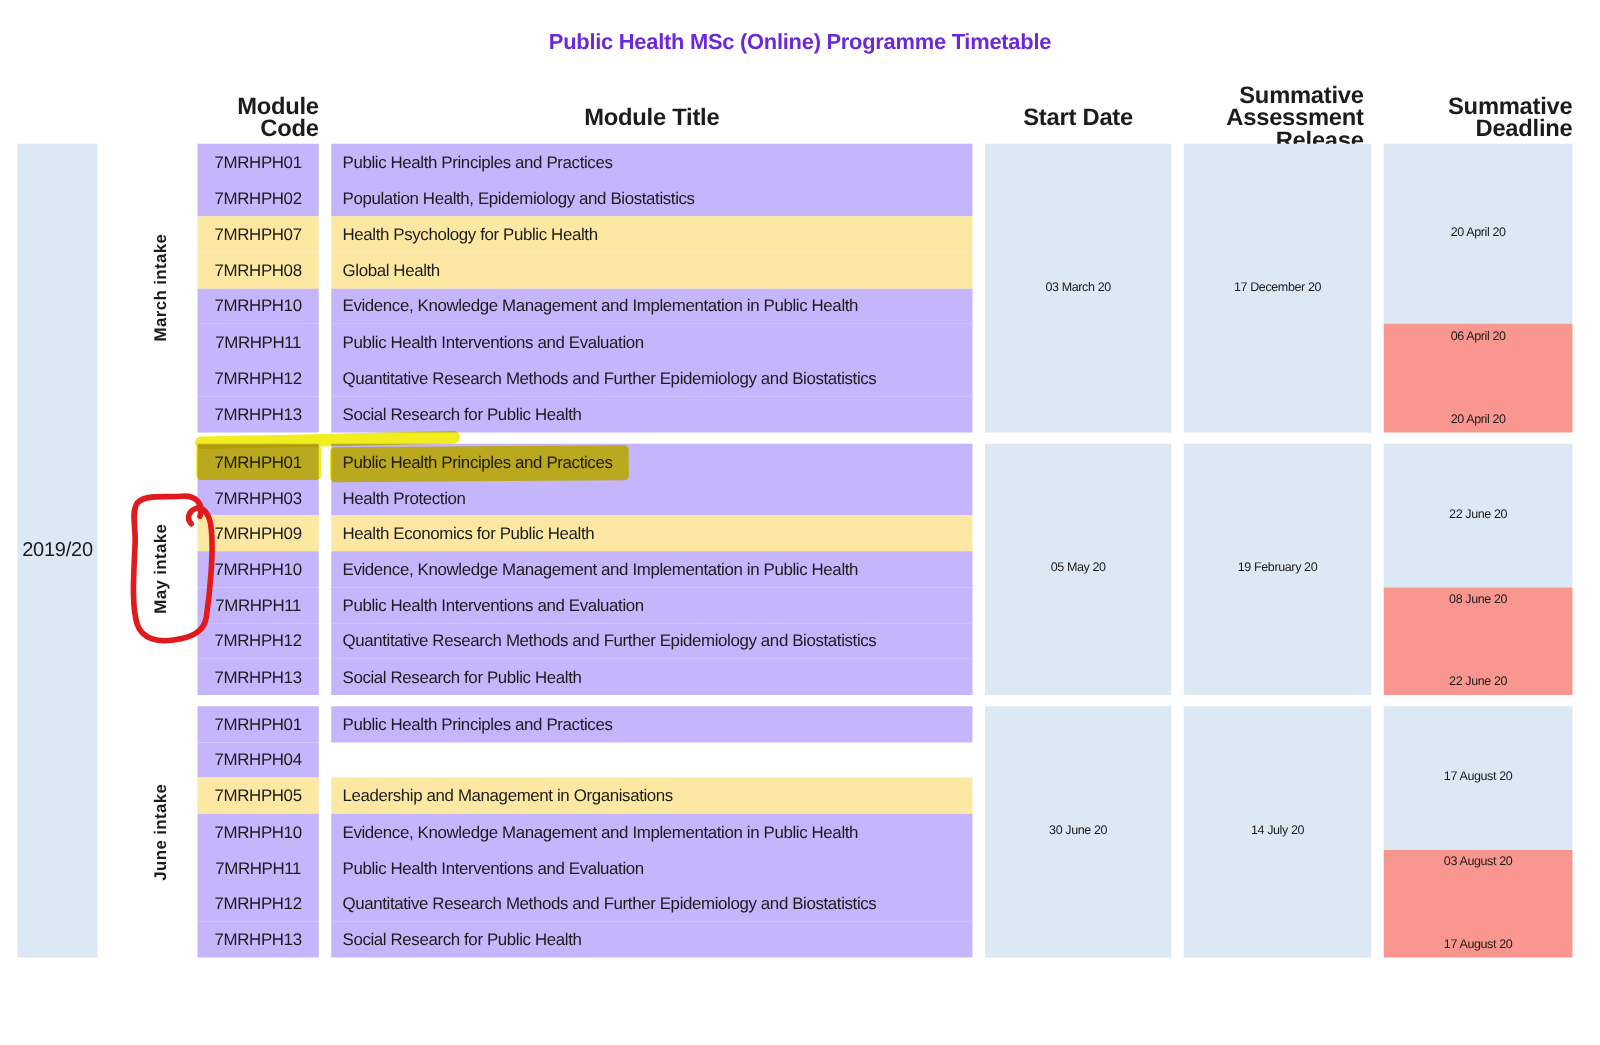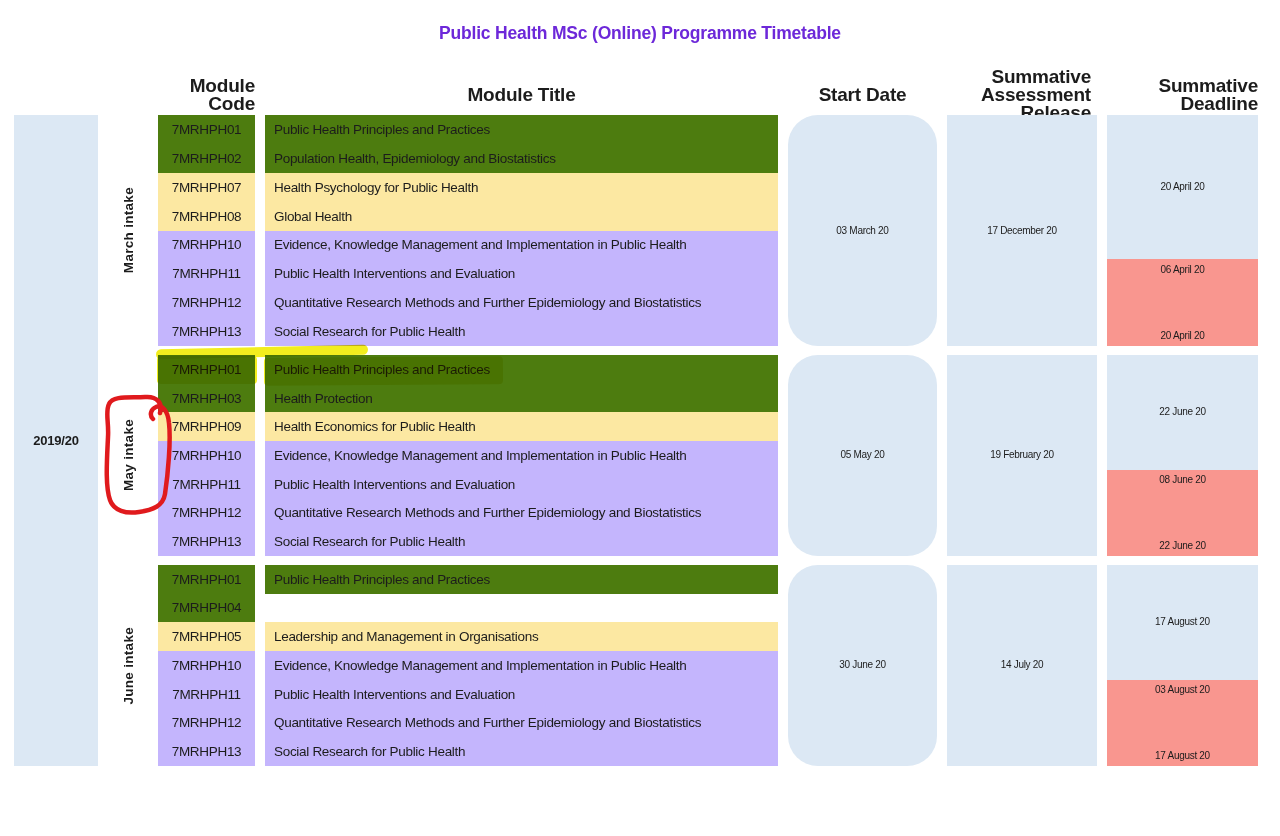--- a/index.html
+++ b/index.html
@@ -22,50 +22,50 @@
     font-weight:700; font-size:19px; letter-spacing:-0.2px; line-height:18px;
   }
   .hc-code    { grid-column:2; }
   .hc-title   { grid-column:4; }
   .hc-start   { grid-column:6; }
   .hc-release { grid-column:8; padding:0 6px; }
   .hc-deadline{ grid-column:10; }
   
   .table { position:absolute; left:14px; top:115px; }
   .year-cell {
-    position:absolute; left:0; top:0; width:84px; height:651px; background:#dce8f4;
+    position:absolute; left:0; top:0; width:64px; height:651px; background:#dce8f4;
     display:flex; align-items:center; justify-content:center;
-    font-weight:700; font-size:13px; letter-spacing:-0.2px;
+    font-weight:400; font-size:16px; letter-spacing:-0.2px;
   }
   .blocks { margin-left:84px; width:1160px; }
   .block {
     display:grid;
     grid-template-columns:60px 97px 10px 513px 10px 149px 10px 150px 10px 151px;
     margin-bottom:9px;
   }
   .block-8 { grid-template-rows:repeat(8, 28.875px); }
   .block-7 { grid-template-rows:repeat(7, 28.714px); }
   .intake-label { grid-column:1; grid-row:1 / -1; display:flex; align-items:center; justify-content:center; }
   .intake-label span {
     writing-mode:vertical-rl; transform:rotate(180deg);
     font-weight:700; font-size:13.5px; letter-spacing:0.3px; white-space:nowrap;
   }
   .cell { display:flex; align-items:center; font-size:13.5px; letter-spacing:-0.3px; }
   .code   { grid-column:2; justify-content:center; }
   .mtitle { grid-column:4; padding-left:9px; }
-  .green  { background:#4d7c0f; }
+  .green  { background:#c4b5fd; }
   .yellow { background:#fce8a2; }
   .red    { background:#c4b5fd; }
   .r1{grid-row:1}.r2{grid-row:2}.r3{grid-row:3}.r4{grid-row:4}
   .r5{grid-row:5}.r6{grid-row:6}.r7{grid-row:7}.r8{grid-row:8}
   .datecell {
     display:flex; align-items:center; justify-content:center; text-align:center;
     background:#dce8f4; font-size:10px; letter-spacing:-0.3px; line-height:18px;
   }
-  .start   { grid-column:6; grid-row:1 / -1;border-radius:30px; }
+  .start   { grid-column:6; grid-row:1 / -1; }
   .release { grid-column:8; grid-row:1 / -1; }
   .deadline-blue { grid-column:10; }
   .deadline-red  { grid-column:10; background:#f9968f; flex-direction:column;gap:48px; }
   .block-8 .deadline-blue { grid-row:1 / 6; }
   .block-8 .deadline-red  { grid-row:6 / 9; }
   .block-7 .deadline-blue { grid-row:1 / 5; }
   .block-7 .deadline-red  { grid-row:5 / 8; }
   
   .hl { position:absolute; background:#f1ec0a; mix-blend-mode:multiply; opacity:0.92; pointer-events:none; }
   .hl-swoosh     { left:156px; top:347px; width:212px; height:10px; border-radius:6px; transform:rotate(-1.3deg); }

